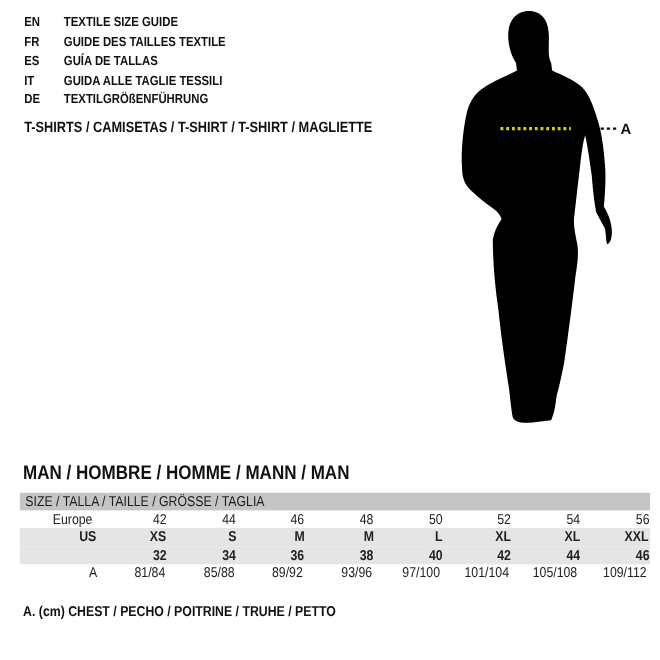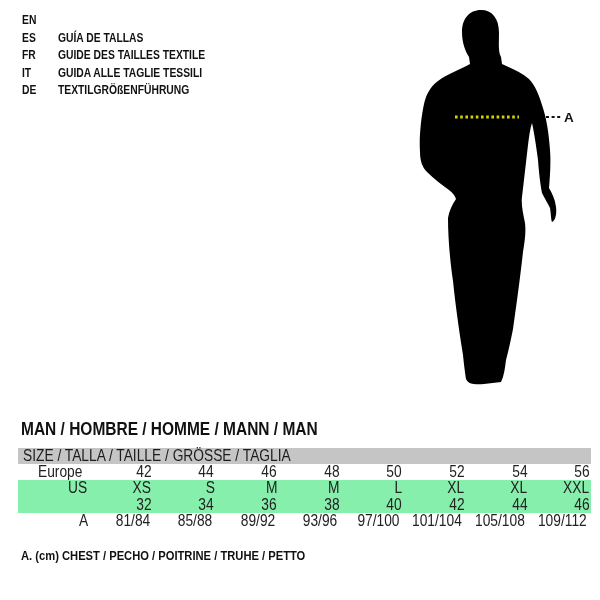--- a/index.html
+++ b/index.html
@@ -24,58 +24,60 @@
   .categories{position:absolute;left:22px;top:107px;font-weight:bold;font-size:13.5px;line-height:18px;}
 
   
   .figure-wrap{position:absolute;left:405px;top:5px;width:170px;height:385px;}
   .figure-wrap svg{display:block;width:170px;height:385px;}
 
   
   .section-title{position:absolute;left:21px;top:421px;font-weight:bold;font-size:18px;line-height:16px;}
 
   
-  .size-table{position:absolute;left:18px;top:448px;width:573px;font-size:16px;}
+  .size-table{position:absolute;left:18px;top:448px;width:573px;font-size:13px;}
   .thead{height:16px;line-height:16px;background:#c5c5c5;padding-left:5px;font-weight:400;color:#1c1c1c;}
   .trow{display:flex;height:16.4px;line-height:16.4px;color:#222;}
-  .trow.shaded{background:#86efac;}
+  .trow.shaded{background:#e5e5e5;font-weight:bold;}
   .tlabel{flex:0 0 68px;padding-left:4px;text-align:right;}
   .tcell{flex:1;text-align:right;}
 
   
   .footnote{position:absolute;left:21px;top:548px;font-weight:bold;font-size:13px;line-height:16px;text-align:center;}
 </style>
 </head>
 <body>
 
 <div class="stage">
 
   <div class="lang-block">
     <div class="lang-row">
       <span class="lang-code"><span class="cond">EN</span></span>
+      <span class="lang-label"><span class="cond">TEXTILE SIZE GUIDE</span></span>
+    </div>
+    <div class="lang-row">
+      <span class="lang-code"><span class="cond">FR</span></span>
+      <span class="lang-label"><span class="cond">GUIDE DES TAILLES TEXTILE</span></span>
     </div>
     <div class="lang-row">
       <span class="lang-code"><span class="cond">ES</span></span>
       <span class="lang-label"><span class="cond">GUÍA DE TALLAS</span></span>
-    </div>
-    <div class="lang-row">
-      <span class="lang-code"><span class="cond">FR</span></span>
-      <span class="lang-label"><span class="cond">GUIDE DES TAILLES TEXTILE</span></span>
     </div>
     <div class="lang-row">
       <span class="lang-code"><span class="cond">IT</span></span>
       <span class="lang-label"><span class="cond">GUIDA ALLE TAGLIE TESSILI</span></span>
     </div>
     <div class="lang-row">
       <span class="lang-code"><span class="cond">DE</span></span>
       <span class="lang-label"><span class="cond">TEXTILGRÖßENFÜHRUNG</span></span>
     </div>
   </div>
 
   <div class="categories">
+    <div><span class="cond">T-SHIRTS / CAMISETAS / T-SHIRT / T-SHIRT / MAGLIETTE</span></div>
   </div>
 
   <div class="figure-wrap">
     <svg viewBox="0 0 170 385" xmlns="http://www.w3.org/2000/svg">
       <path fill="#000000" d="
         M76,5
         C64,5 57,14 57,27
         C57,37 60,46 64,52
         L65,59
         C54,65 42,69 33,76

